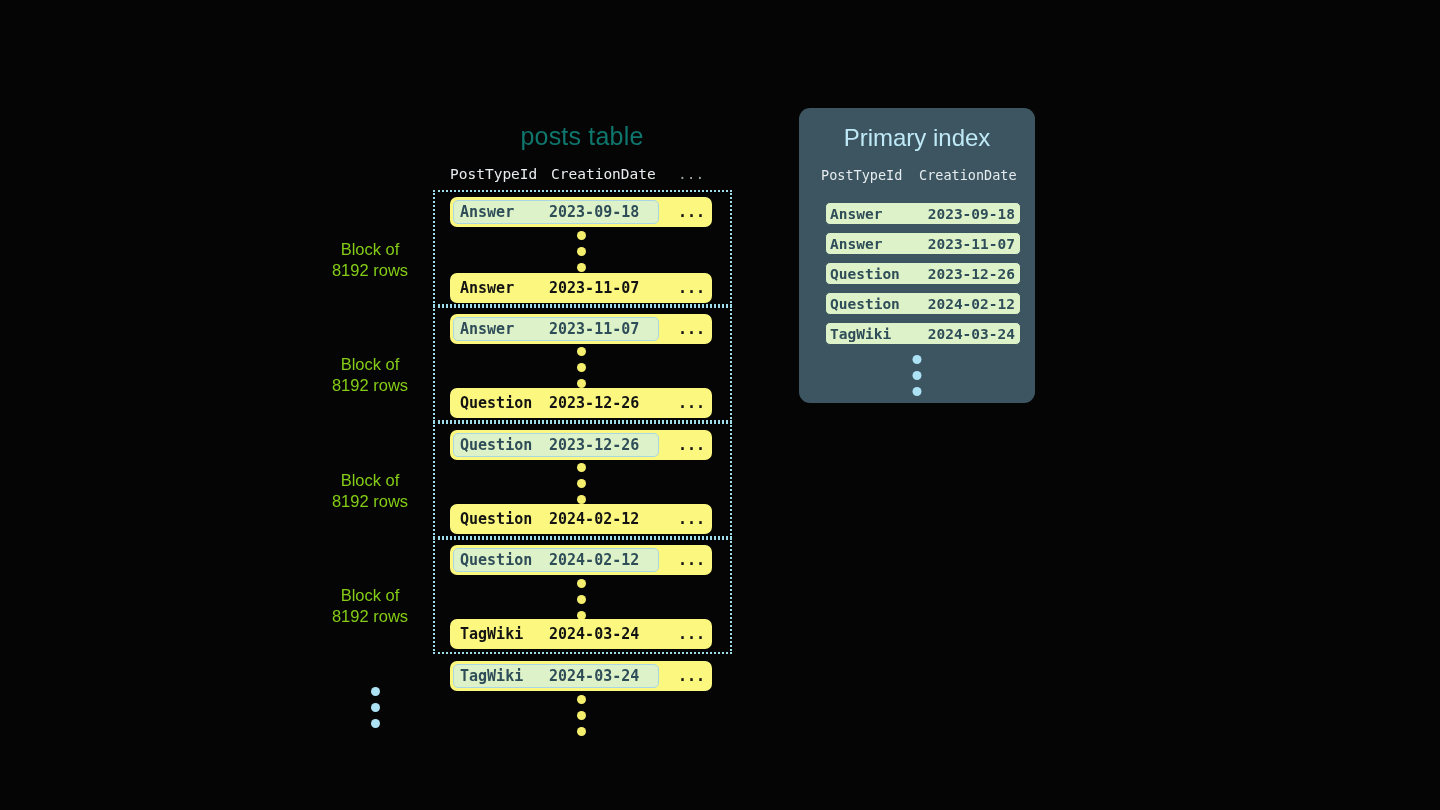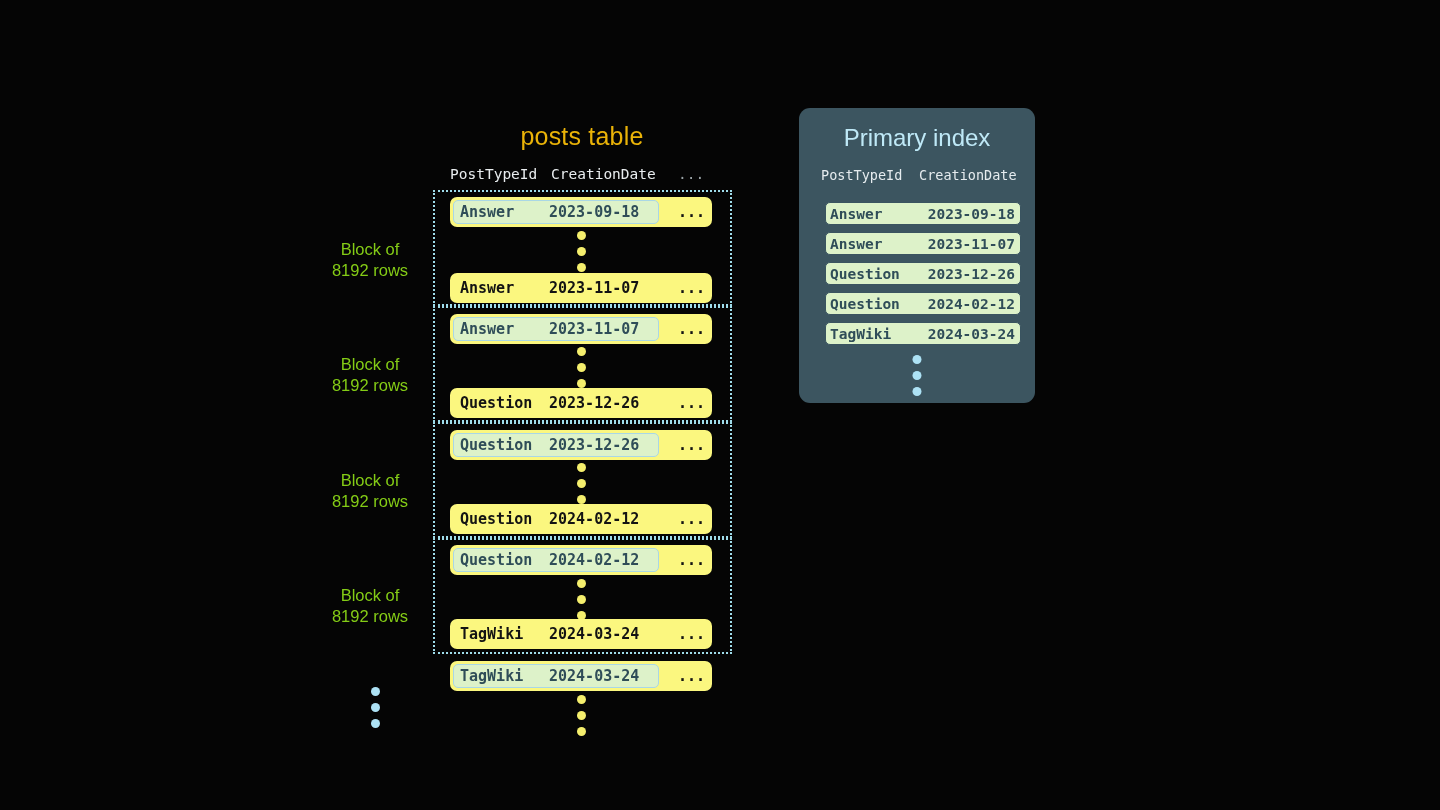--- a/index.html
+++ b/index.html
@@ -21,21 +21,21 @@
 
   
   #posts-table-title {
     position: absolute;
     left: 433px;
     top: 122px;
     width: 298px;
     text-align: center;
     font-size: 25px;
     font-weight: 400;
-    color: #eab308;
+    color: #0f766e;
     letter-spacing: 0.2px;
   }
 
   #posts-col-headers {
     position: absolute;
     left: 450px;
     top: 166px;
     width: 262px;
     height: 20px;
     font-family: "DejaVu Sans Mono", monospace;

